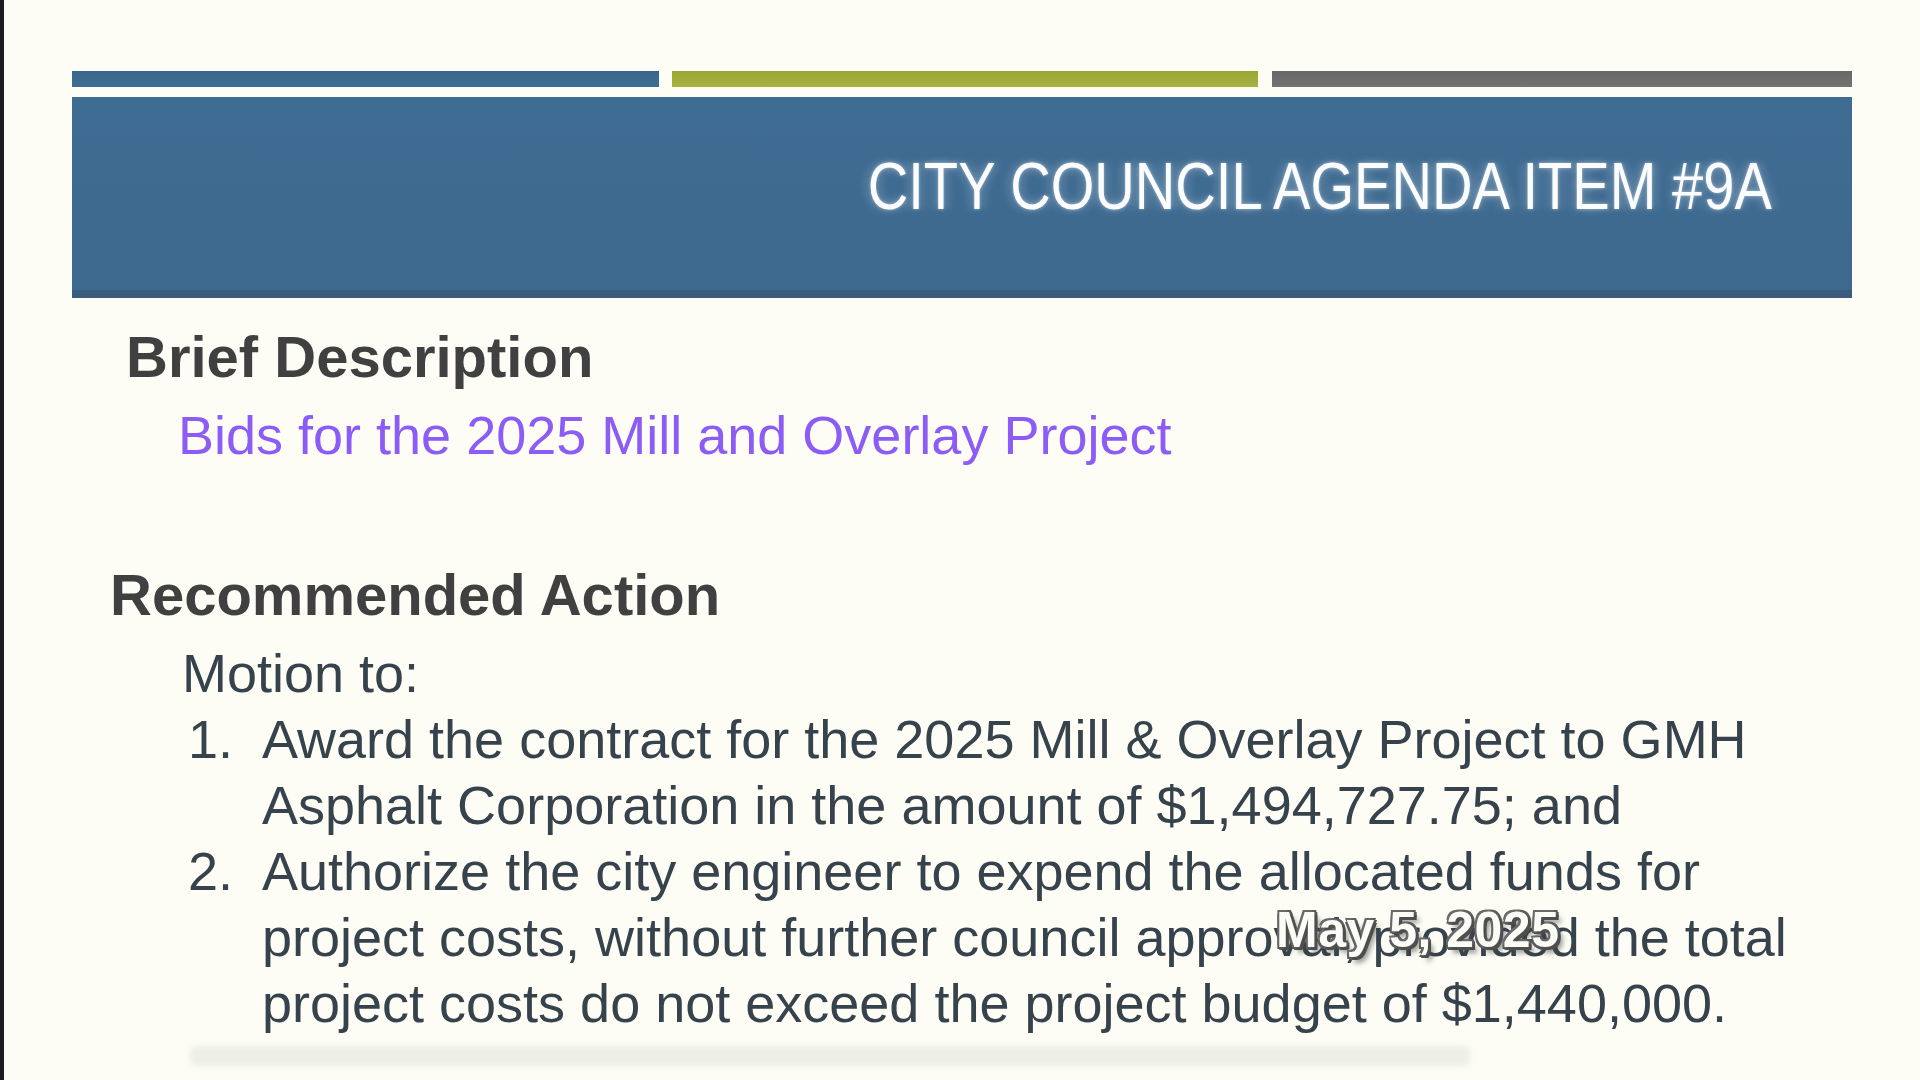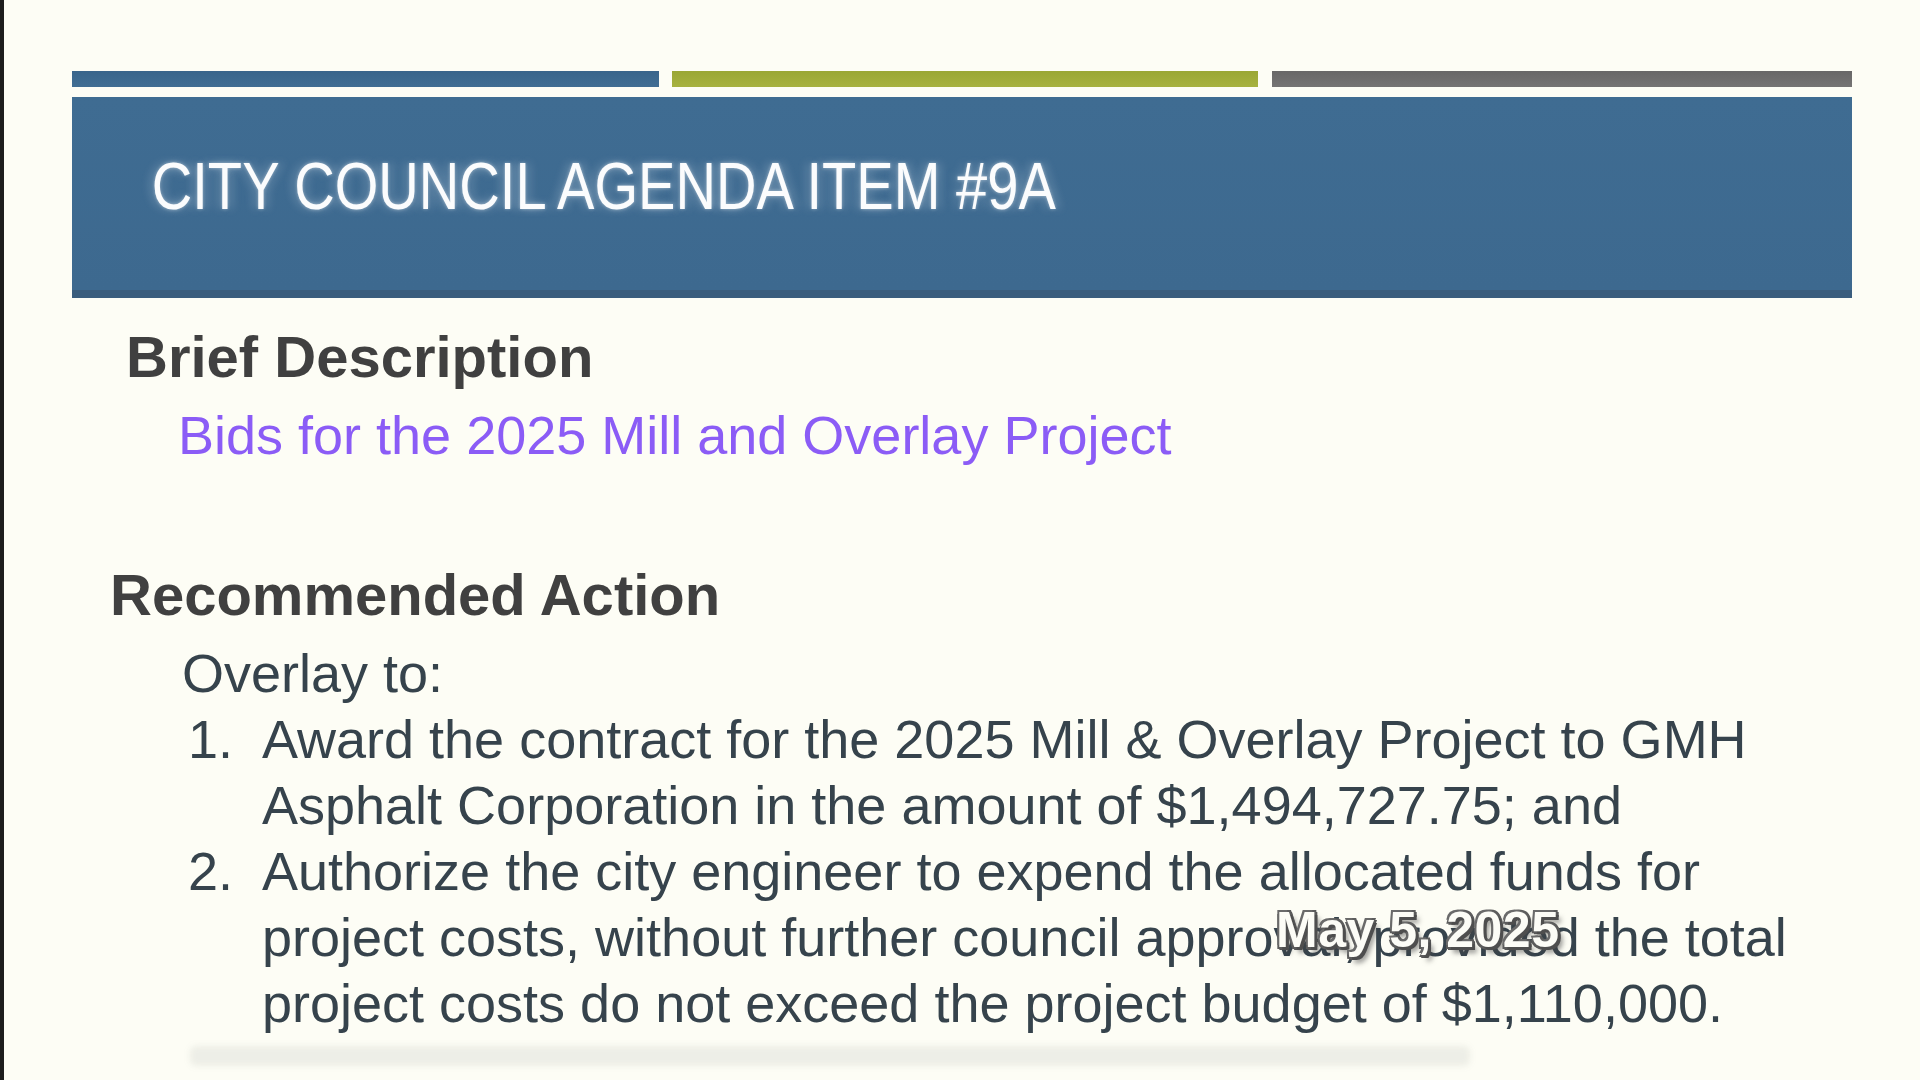--- a/index.html
+++ b/index.html
@@ -34,21 +34,21 @@
 
   
   .title-box {
     position: absolute;
     left: 72px; top: 97px;
     width: 1780px; height: 177px;
     background: linear-gradient(#3f6c92, #3d698f);
     border-bottom: 8px solid #3a5d7d;
     display: flex;
     align-items: center;
-    justify-content: flex-start;
+    justify-content: flex-end;
     padding-bottom: 16px;
     box-sizing: content-box;
   }
   .title-text {
     font-size: 66px;
     line-height: 66px;
     font-weight: 400;
     color: #fbfcfd;
     white-space: nowrap;
     transform: scaleX(0.85);
@@ -145,36 +145,36 @@
   </div>
 
   <h2 id="brief-heading" class="heading">Brief Description</h2>
 
   <p id="brief-body" class="body-text">Bids for the 2025 Mill and Overlay Project</p>
 
   <h2 id="rec-heading" class="heading">Recommended Action</h2>
 
   <div id="motion-block">
 
-    <div class="m-line intro">Overlay to:</div>
+    <div class="m-line intro">Motion to:</div>
 
     <div class="m-line item">
       <span class="num">1.</span>
       <span>Award the contract for the 2025 Mill &amp; Overlay Project to GMH</span>
     </div>
 
     <div class="m-line cont">Asphalt Corporation in the amount of $1,494,727.75; and</div>
 
     <div class="m-line item">
       <span class="num">2.</span>
       <span>Authorize the city engineer to expend the allocated funds for</span>
     </div>
 
     <div class="m-line cont">project costs, without further council approval, provided the total</div>
 
-    <div class="m-line cont">project costs do not exceed the project budget of $1,110,000.</div>
+    <div class="m-line cont">project costs do not exceed the project budget of $1,440,000.</div>
   </div>
 
   <div class="ghost"></div>
 
   <div class="watermark">May 5, 2025</div>
 
 </div>
 
 </body></html>

